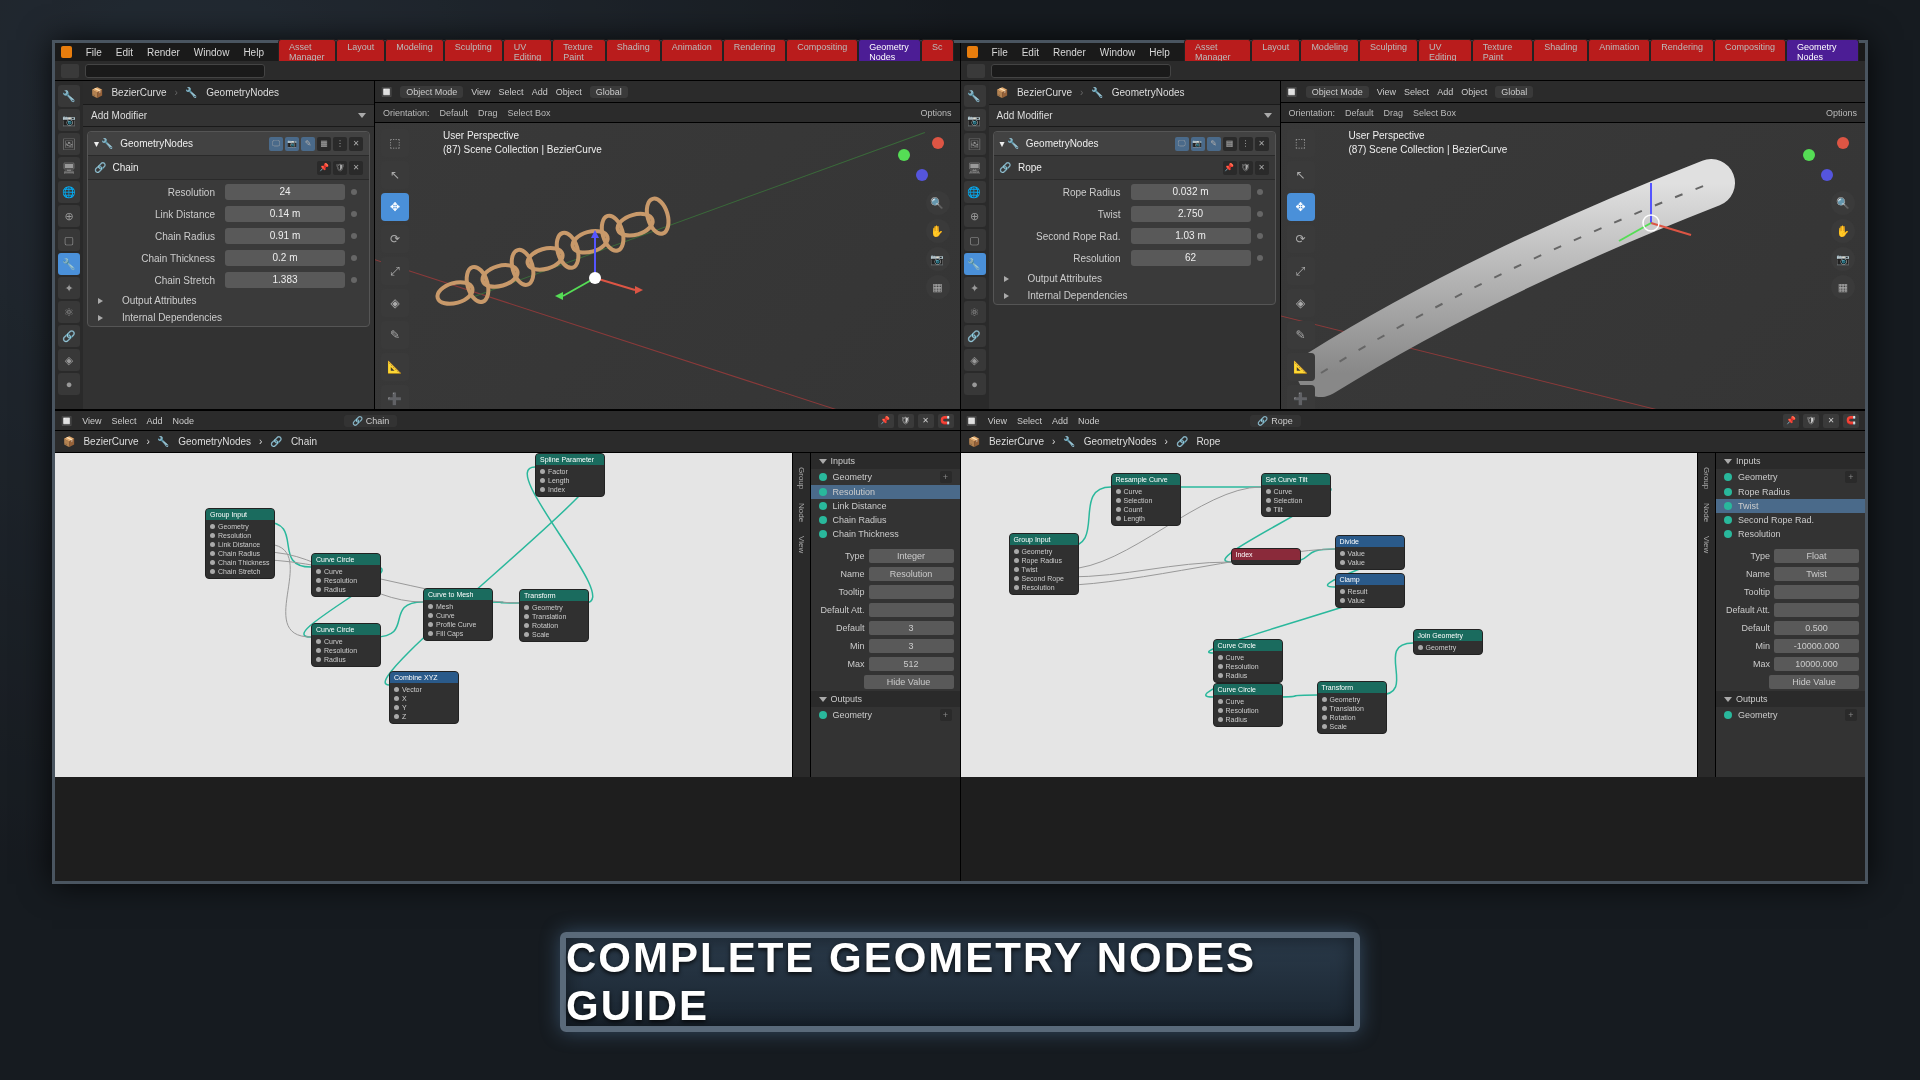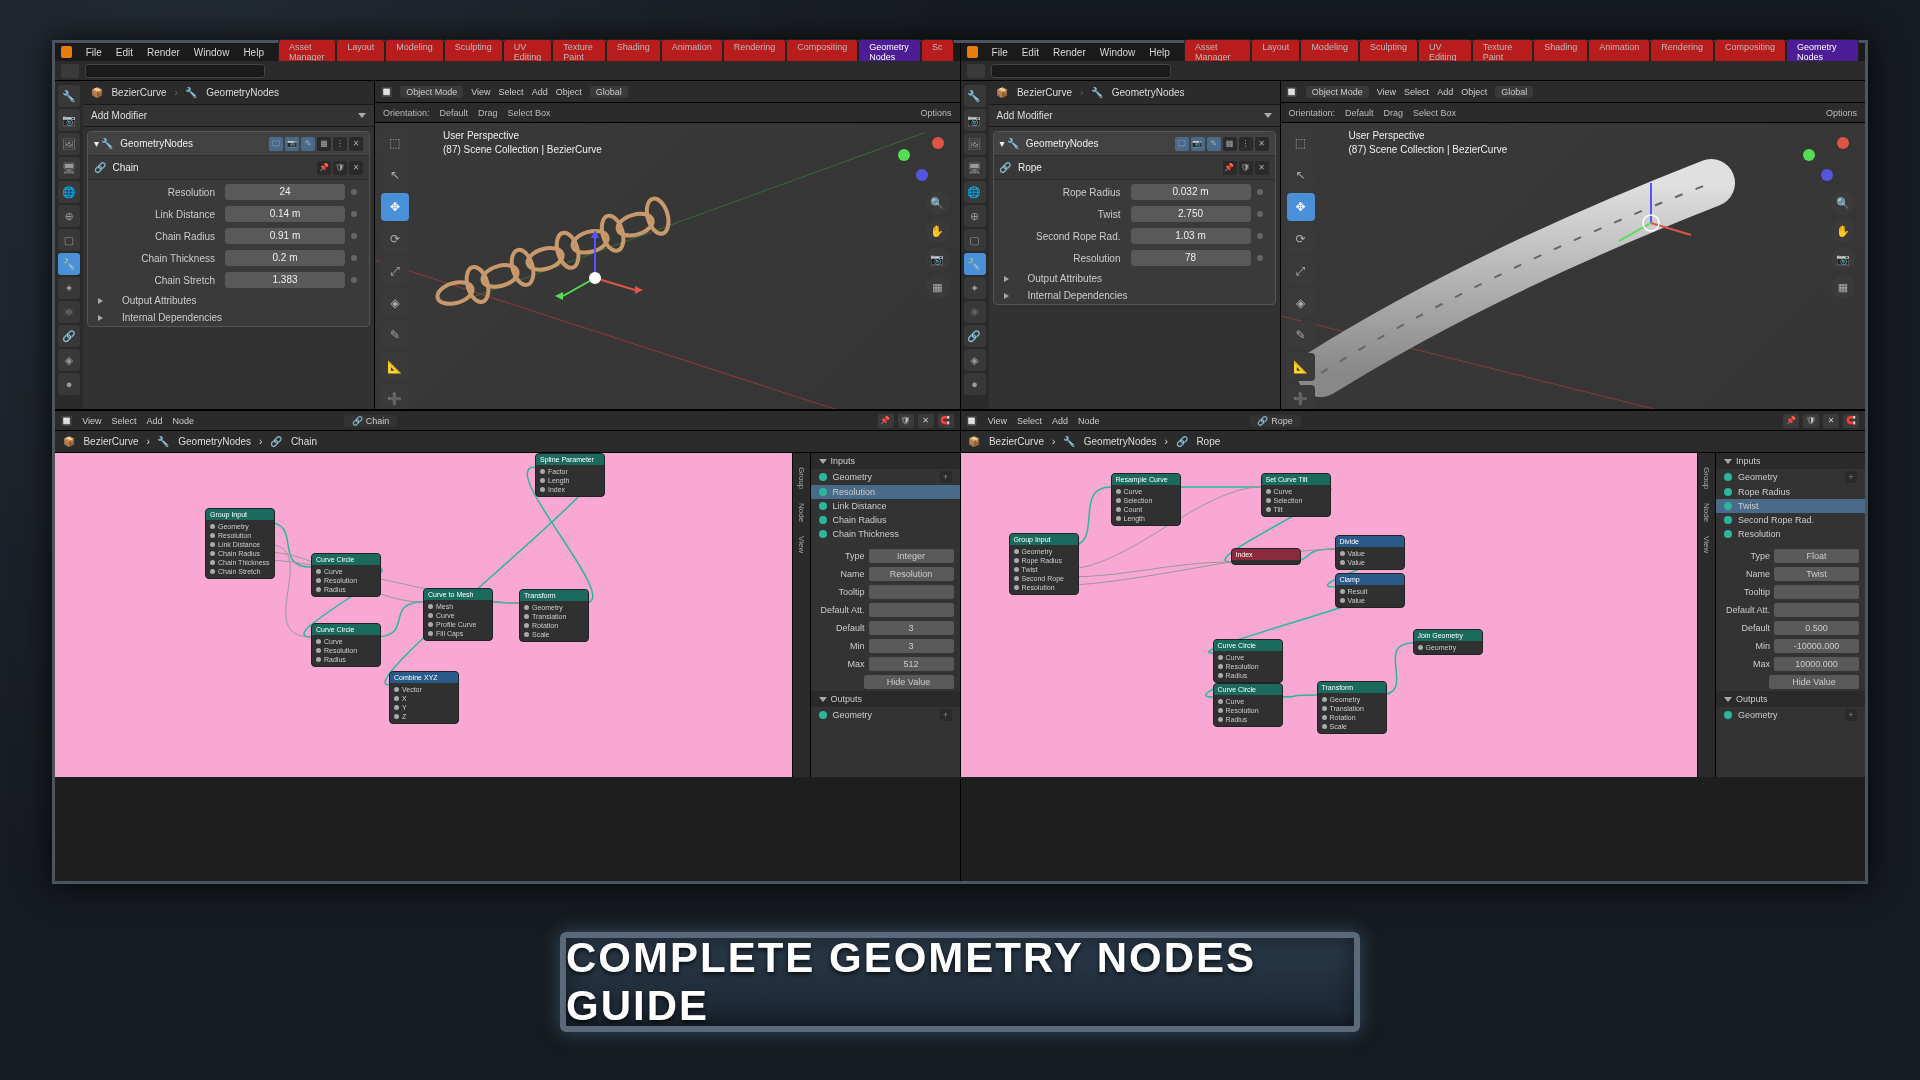--- a/index.html
+++ b/index.html
@@ -49,21 +49,21 @@
 .vp-icons-right{position:absolute;right:10px;top:110px;display:flex;flex-direction:column;gap:4px;z-index:2;}
 .vp-icons-right .ir{width:24px;height:24px;background:#3a3a3a;border-radius:12px;color:#aaa;font-size:11px;display:flex;align-items:center;justify-content:center;}
 .grid-bg{position:absolute;inset:22px 0 0 0;background:linear-gradient(135deg,#393939 0%,#353535 100%);}
 .axis-line{position:absolute;height:1px;transform-origin:left center;}
 .node-editor{height:368px;background:#1d1d1d;border-top:2px solid #000;display:flex;flex-direction:column;position:relative;}
 .ne-header{height:20px;background:#2b2b2b;display:flex;align-items:center;padding:0 6px;font-size:9px;color:#ccc;gap:10px;border-bottom:1px solid #000;}
 .ne-header .grp{margin-left:12px;padding:1px 8px;background:#333;border-radius:3px;}
 .ne-header .right{margin-left:auto;display:flex;gap:4px;}
 .ne-header .rb{width:16px;height:14px;background:#3a3a3a;border-radius:2px;font-size:8px;display:flex;align-items:center;justify-content:center;}
 .ne-bread{height:22px;background:#2b2b2b;display:flex;align-items:center;padding:0 8px;font-size:10px;color:#ddd;gap:8px;border-bottom:1px solid #000;}
-.ne-canvas{flex:1;background:#f9a8d4;position:relative;overflow:hidden;}
+.ne-canvas{flex:1;background:#e5e5e5;position:relative;overflow:hidden;}
 .ne-side{position:absolute;right:0;top:0;bottom:0;width:150px;background:#333;border-left:1px solid #000;font-size:9px;color:#ccc;overflow:hidden;}
 .ne-side-hdr{padding:3px 8px;background:#2a2a2a;display:flex;align-items:center;gap:4px;}
 .ne-side-hdr .tri{width:0;height:0;border-left:4px solid transparent;border-right:4px solid transparent;border-top:5px solid #aaa;}
 .ne-socket{display:flex;align-items:center;padding:2px 8px;gap:6px;}
 .ne-socket .sd{width:8px;height:8px;border-radius:4px;background:#29b89c;}
 .ne-socket.sel{background:#4a6a8a;}
 .ne-socket .plus{margin-left:auto;color:#888;background:#2a2a2a;width:12px;height:12px;border-radius:2px;text-align:center;line-height:12px;}
 .ne-prop{display:flex;align-items:center;padding:2px 6px;gap:4px;}
 .ne-prop .lbl{width:48px;text-align:right;font-size:9px;}
 .ne-prop .fld{flex:1;height:14px;background:#595959;border-radius:2px;font-size:9px;text-align:center;line-height:14px;}
@@ -550,21 +550,21 @@
                   <span class="val">2.750</span>
                   <span class="dot"></span>
                 </div>
                 <div class="prop-row">
                   <span class="label">Second Rope Rad.</span>
                   <span class="val">1.03 m</span>
                   <span class="dot"></span>
                 </div>
                 <div class="prop-row">
                   <span class="label">Resolution</span>
-                  <span class="val">78</span>
+                  <span class="val">62</span>
                   <span class="dot"></span>
                 </div>
               </div>
         <div class="sub-section">
                 <span class="tri"></span>
                 <span>Output Attributes</span>
               </div>
         <div class="sub-section">
                 <span class="tri"></span>
                 <span>Internal Dependencies</span>

